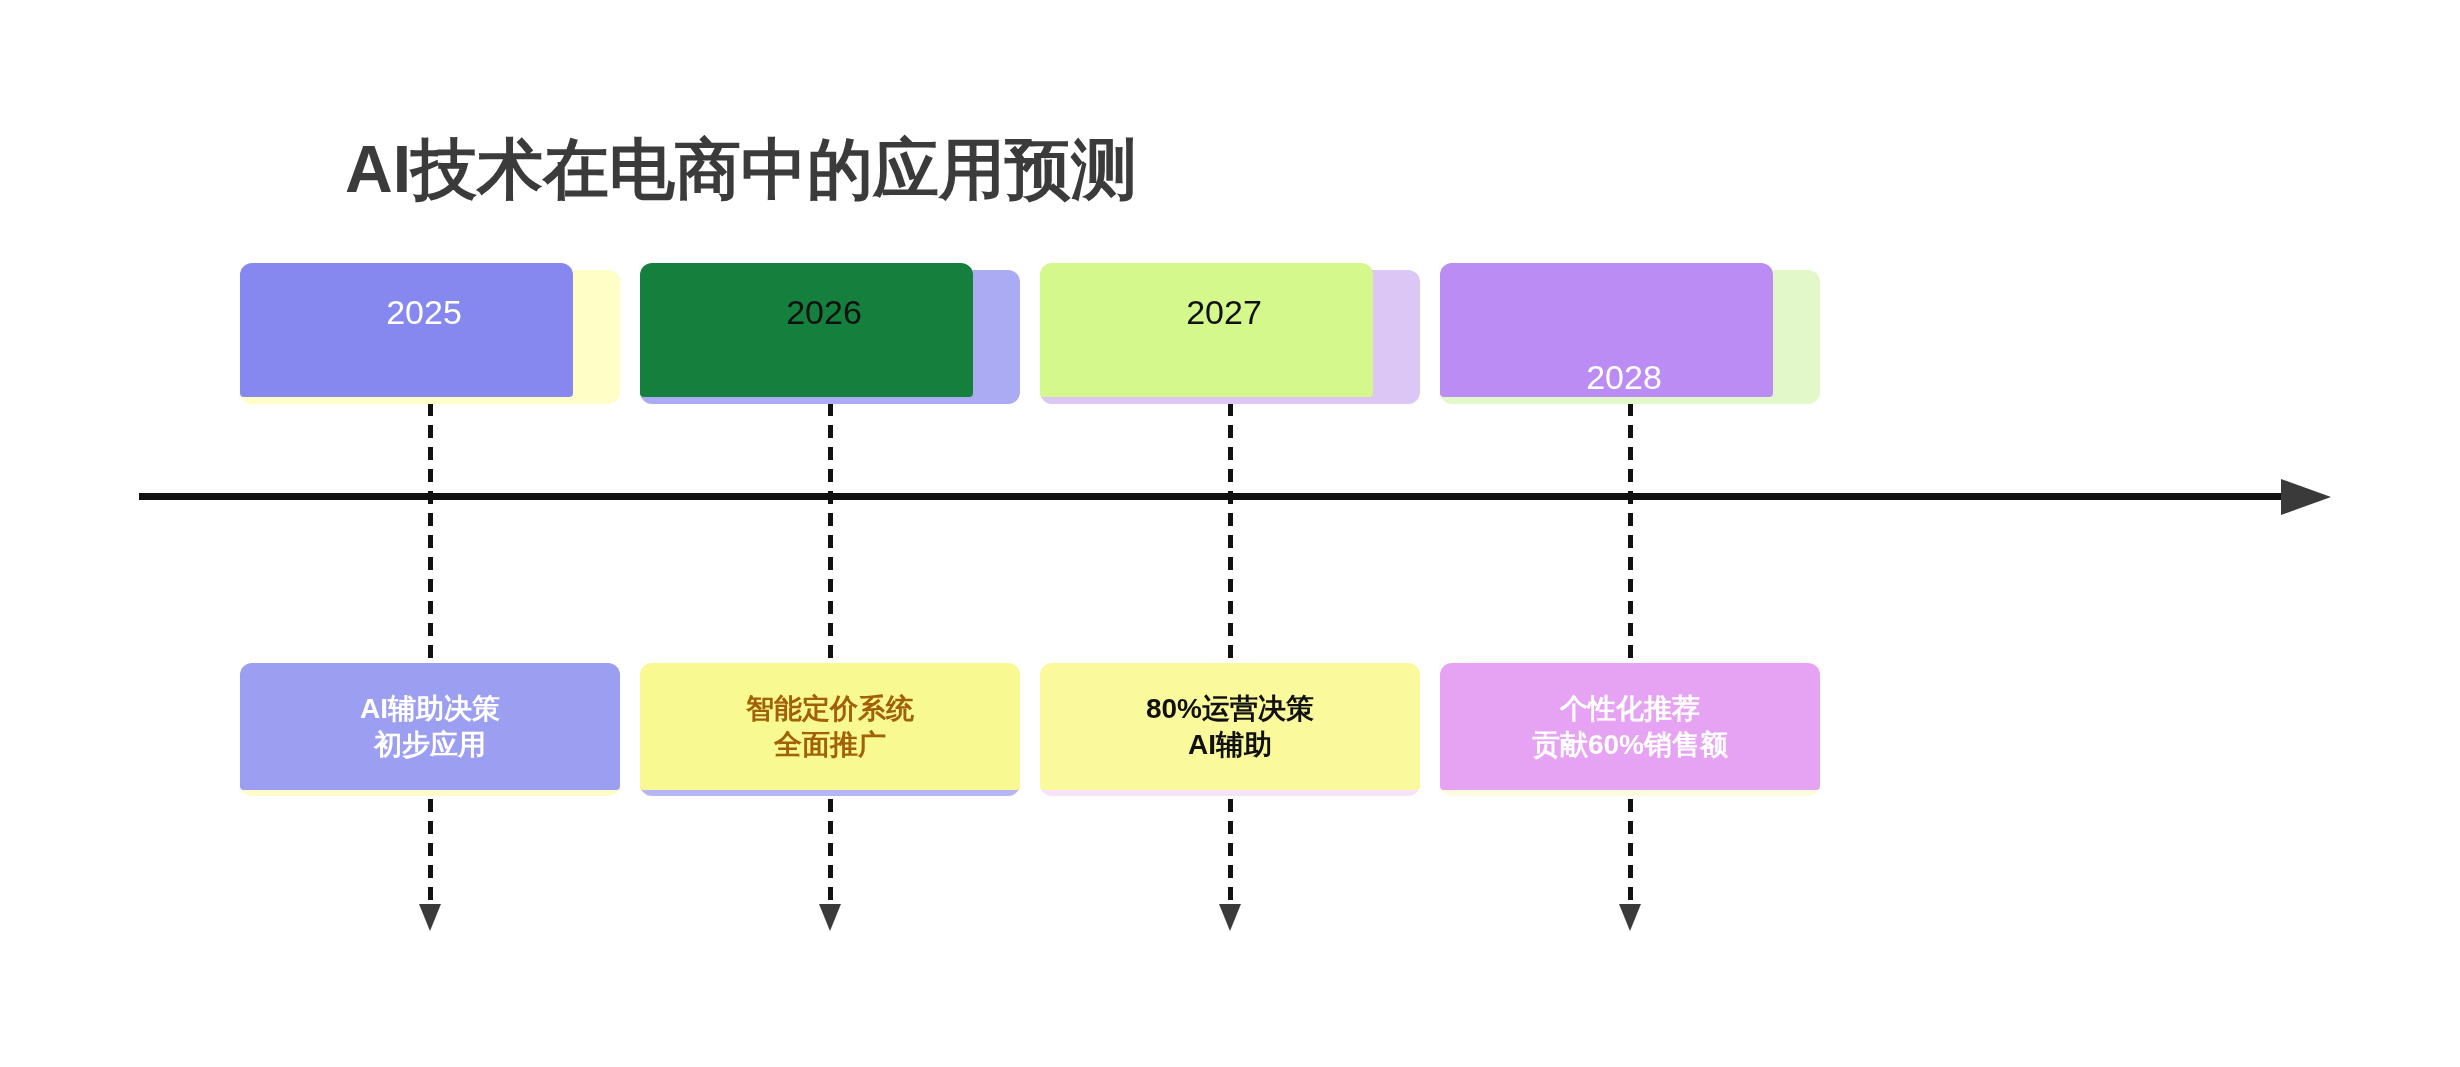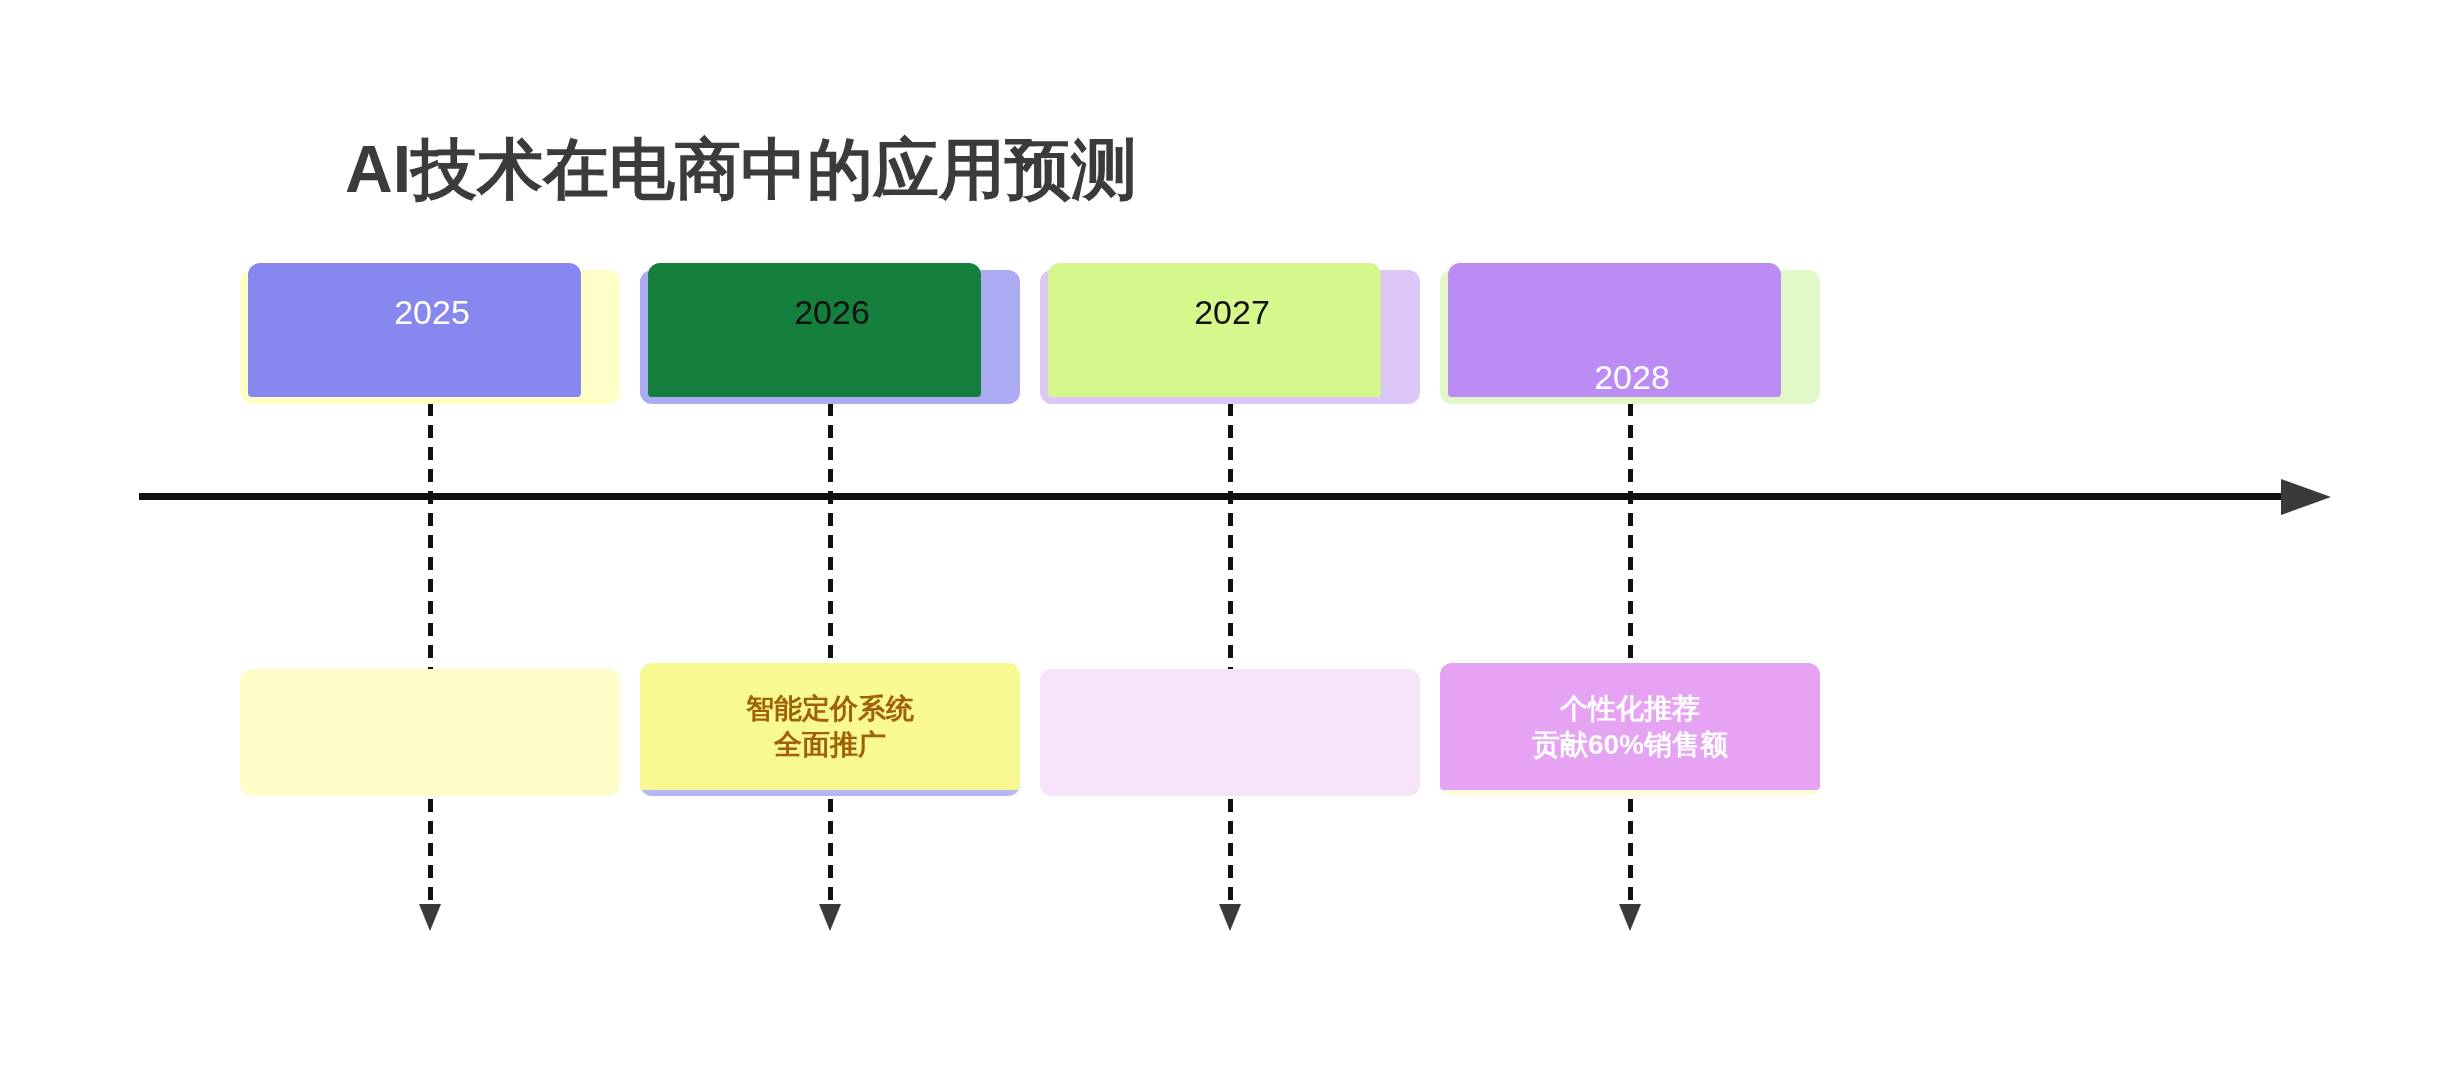--- a/index.html
+++ b/index.html
@@ -74,21 +74,21 @@
     position: absolute;
     left: 0;
     top: 270px;
     width: 380px;
     height: 134px;
     border-radius: 12px;
     z-index: 2;
   }
   .year-box {
     position: absolute;
-    left: 8px;
+    left: 0;
     top: 263px;
     width: 333px;
     height: 134px;
     border-radius: 12px 12px 4px 4px;
     z-index: 3;
     display: flex;
     justify-content: center;
     align-items: flex-start;
     padding-top: 0;
     box-sizing: border-box;
@@ -140,20 +140,24 @@
   <div class="axis-arrowhead"></div>
 
   <div class="col c0">
     <div class="vdash"></div>
     <div class="down-arrow"></div>
     <div class="year-shadow" style="background: rgb(254, 254, 198);"></div>
     <div class="year-box" style="background: rgb(134, 136, 239); color: rgb(255, 255, 255);">
       <span class="year-label">2025</span>
     </div>
     <div class="desc-shadow" style="background: rgb(254, 253, 201);"></div>
+    <div class="desc-box" style="background: rgb(156, 158, 242); color: rgb(255, 255, 255);">
+      <span class="desc-label">AI辅助决策
+初步应用</span>
+    </div>
   </div>
 
   <div class="col c1">
     <div class="vdash"></div>
     <div class="down-arrow"></div>
     <div class="year-shadow" style="background: rgb(171, 171, 243);"></div>
     <div class="year-box" style="background: #15803d; color: rgb(17, 17, 17);">
       <span class="year-label">2026</span>
     </div>
     <div class="desc-shadow" style="background: rgb(182, 182, 245);"></div>
@@ -164,20 +168,24 @@
   </div>
 
   <div class="col c2">
     <div class="vdash"></div>
     <div class="down-arrow"></div>
     <div class="year-shadow" style="background: rgb(220, 198, 246);"></div>
     <div class="year-box" style="background: rgb(212, 248, 139); color: rgb(17, 17, 17);">
       <span class="year-label">2027</span>
     </div>
     <div class="desc-shadow" style="background: rgb(247, 227, 249);"></div>
+    <div class="desc-box" style="background: rgb(250, 250, 156); color: rgb(17, 17, 17);">
+      <span class="desc-label">80%运营决策
+AI辅助</span>
+    </div>
   </div>
 
   <div class="col c3">
     <div class="vdash"></div>
     <div class="down-arrow"></div>
     <div class="year-shadow" style="background: rgb(226, 248, 200);"></div>
     <div class="year-box" style="background: rgb(187, 140, 243); color: rgb(255, 255, 255); align-items: flex-end;">
       <span class="year-label">2028</span>
     </div>
     <div class="desc-shadow" style="background: rgb(254, 251, 222);"></div>

